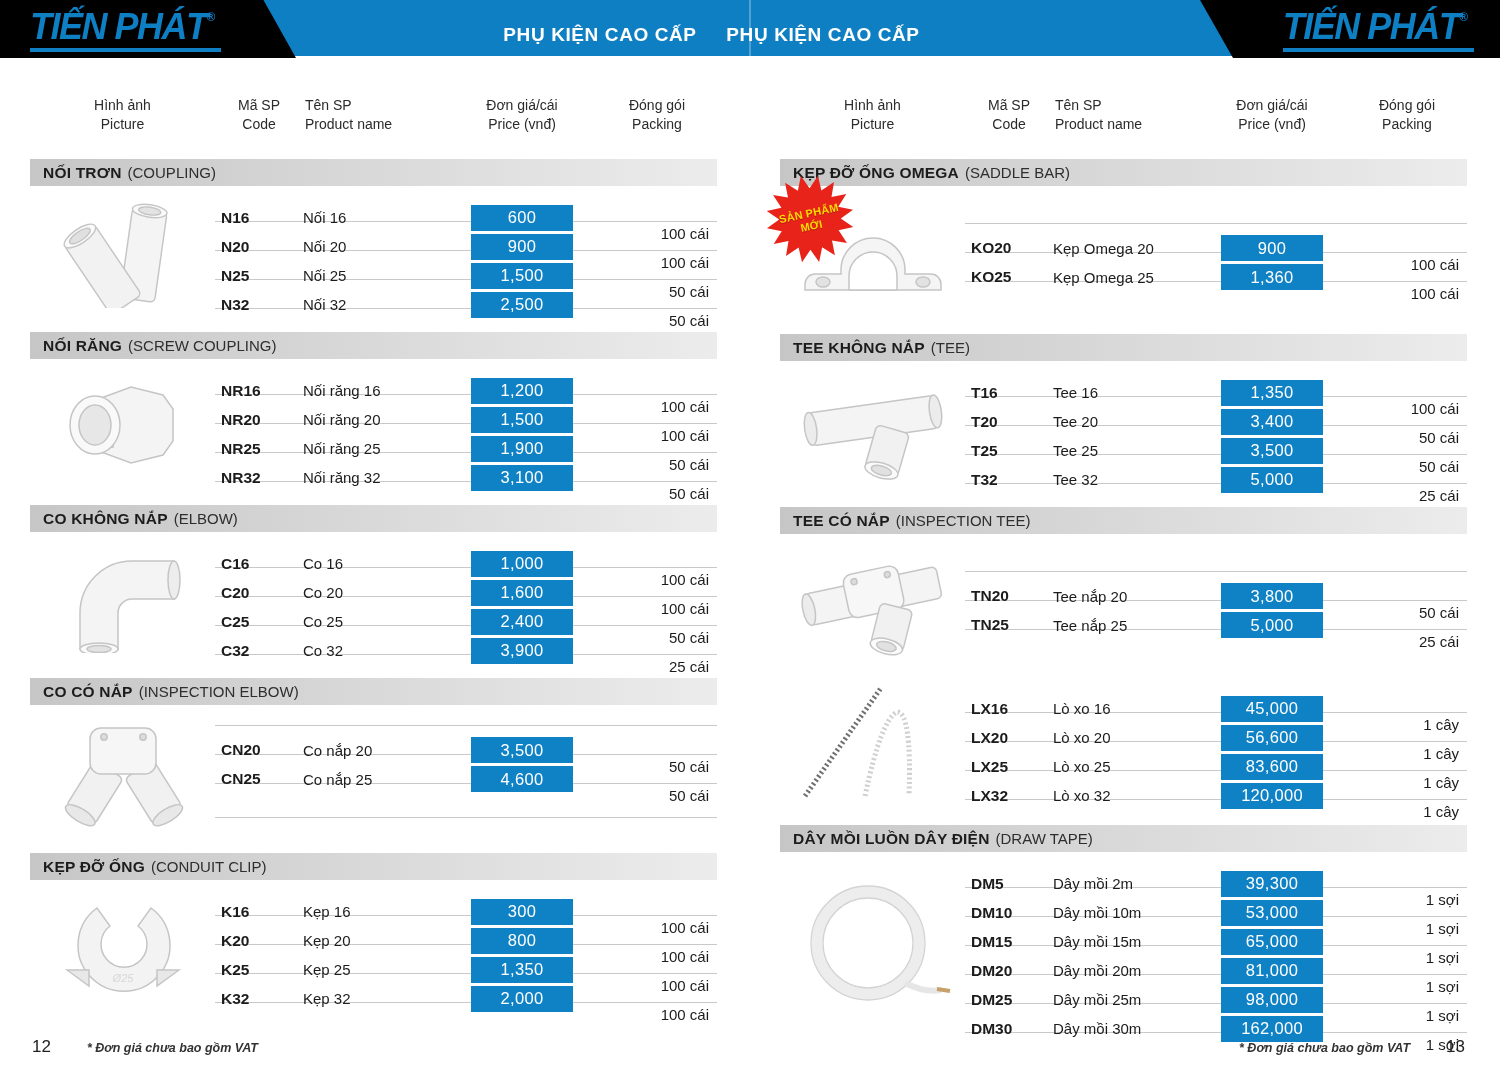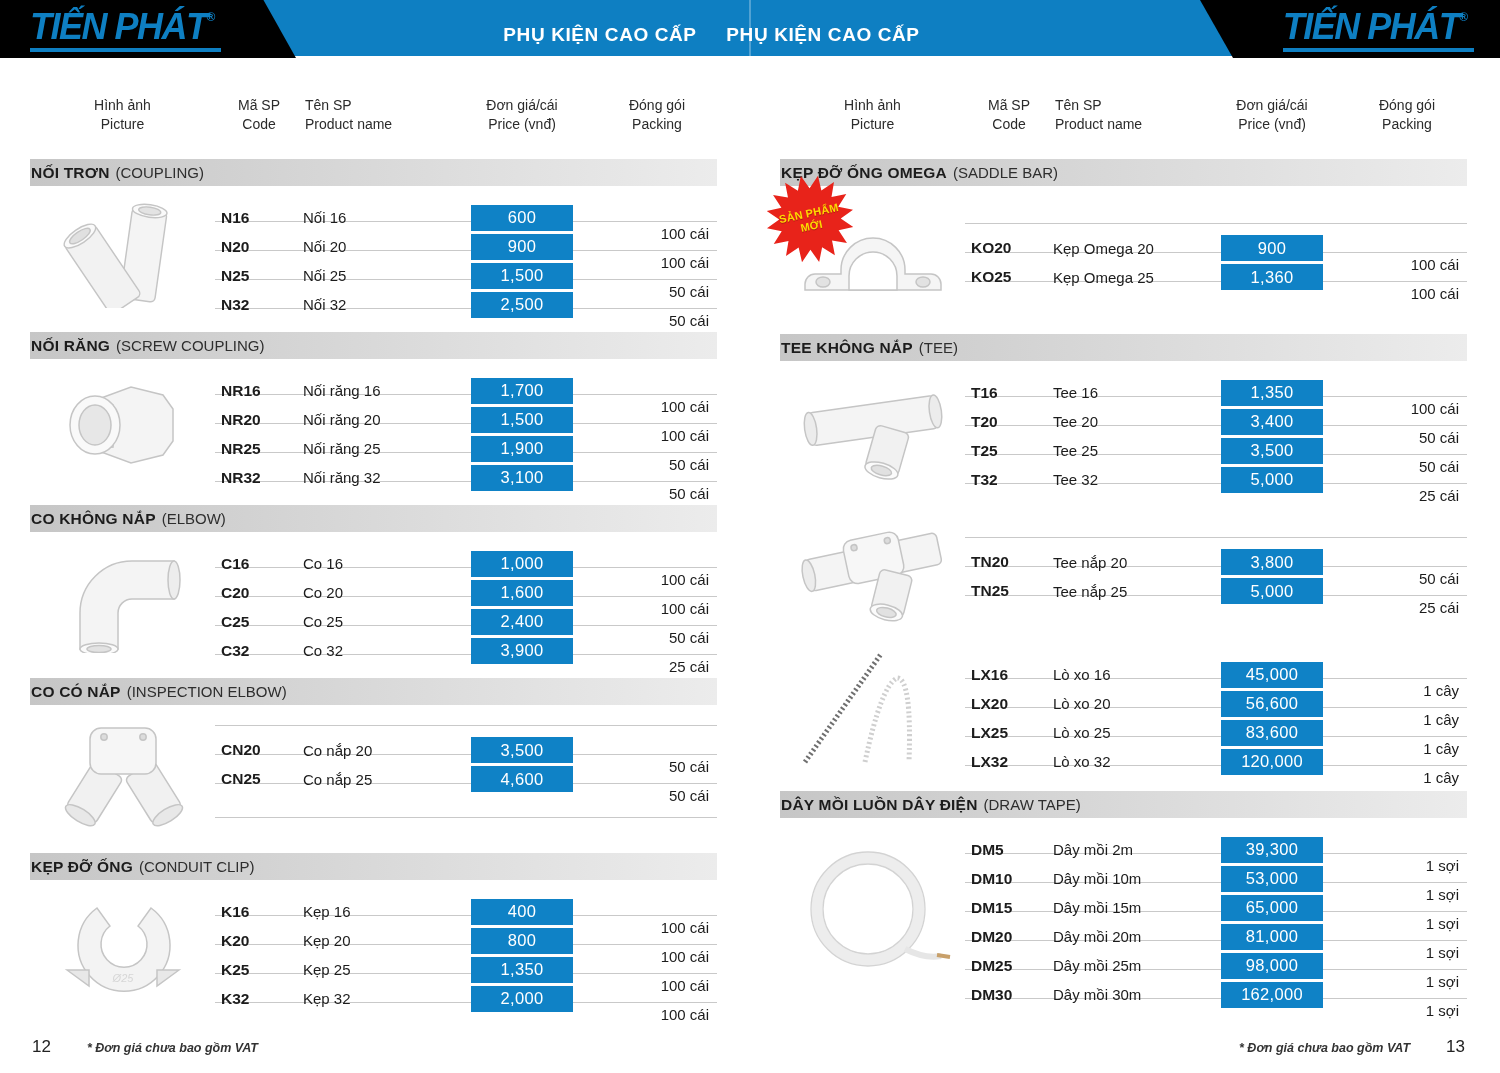--- a/index.html
+++ b/index.html
@@ -31,21 +31,21 @@
   .page-left{left:0}
   .page-right{left:750px}
 
   .col-headers{display:grid;grid-template-columns:185px 88px 1fr 150px 120px;
     margin-top:96px;margin-bottom:26px;font-size:14px;color:#2b2b2b;line-height:18.5px;}
   .col-headers .cell{text-align:center;}
   .col-headers .cell.name{text-align:left;padding-left:2px;}
 
   
   .sec{margin-bottom:23px;}
-  .sec-bar{height:27px;display:flex;align-items:center;padding-left:1px;
+  .sec-bar{height:27px;display:flex;align-items:center;padding-left:13px;
     background:linear-gradient(90deg,var(--bar-from),var(--bar-to));margin-bottom:7px;}
   .sec-title{font-weight:bold;font-size:15.5px;letter-spacing:.2px;}
   .sec-title-en{font-size:15px;color:#2e2e2e;margin-left:6px;white-space:pre;}
   .sec-body{display:flex;align-items:center;}
   .img-cell{flex:0 0 185px;display:flex;justify-content:center;align-items:center;position:relative;min-height:110px;}
   .img-cell svg{display:block;}
   .rows{flex:1;}
   .rows.topline{border-top:1.5px solid var(--line);}
   .row{display:grid;grid-template-columns:88px 1fr 150px 120px;align-items:center;
     height:29px;border-bottom:1.5px solid var(--line);}
@@ -194,21 +194,21 @@
     <path d="M40 30 L60 34 L60 76 L40 78 Z" fill="#eeeeee" stroke="#c5c5c5" stroke-width="1.5"></path>
     <ellipse cx="42" cy="54" rx="25" ry="29" fill="#f9f9f9" stroke="#c5c5c5" stroke-width="1.5"></ellipse>
     <ellipse cx="42" cy="54" rx="16" ry="20" fill="#e7e7e7" stroke="#c5c5c5" stroke-width="1.5"></ellipse>
               </svg>
             </div>
       <div class="rows">
   <div class="row">
     <span class="code">NR16</span>
     <span class="pname">Nối răng 16</span>
     <span class="price-wrap">
-                  <span class="price-badge">1,700</span>
+                  <span class="price-badge">1,200</span>
                 </span>
     <span class="pack">100 cái</span>
   </div>
 
   <div class="row">
     <span class="code">NR20</span>
     <span class="pname">Nối răng 20</span>
     <span class="price-wrap">
                   <span class="price-badge">1,500</span>
                 </span>
@@ -346,21 +346,21 @@
     <path d="M12 80 L34 96 L34 80 Z" fill="#e8e8e8" stroke="#c5c5c5" stroke-width="1.5"></path>
     <path d="M124 80 L102 96 L102 80 Z" fill="#e8e8e8" stroke="#c5c5c5" stroke-width="1.5"></path>
     <text x="68" y="92" font-size="11" fill="#d6d6d6" text-anchor="middle" font-style="italic">Ø25</text>
               </svg>
             </div>
       <div class="rows">
   <div class="row">
     <span class="code">K16</span>
     <span class="pname">Kẹp 16</span>
     <span class="price-wrap">
-                  <span class="price-badge">400</span>
+                  <span class="price-badge">300</span>
                 </span>
     <span class="pack">100 cái</span>
   </div>
 
   <div class="row">
     <span class="code">K20</span>
     <span class="pname">Kẹp 20</span>
     <span class="price-wrap">
                   <span class="price-badge">800</span>
                 </span>
@@ -512,20 +512,24 @@
     <span class="price-wrap">
                   <span class="price-badge">5,000</span>
                 </span>
     <span class="pack">25 cái</span>
   </div>
 </div>
     </div>
   </section>
 
   <section class="sec">
+    <div class="sec-bar">
+      <span class="sec-title">TEE CÓ NẮP</span>
+      <span class="sec-title-en">(INSPECTION TEE)</span>
+    </div>
     <div class="sec-body centered">
       <div class="img-cell">
               <svg width="150" height="112" viewBox="0 0 150 112">
     <g transform="rotate(-12 75 50)">
                   <rect x="8" y="36" width="134" height="32" rx="5" fill="#f4f4f4" stroke="#c5c5c5" stroke-width="1.5"></rect>
                   <ellipse cx="9" cy="52" rx="6" ry="16" fill="#ececec" stroke="#c5c5c5" stroke-width="1.5"></ellipse>
                   <rect x="48" y="26" width="56" height="44" rx="9" fill="#f7f7f7" stroke="#c5c5c5" stroke-width="1.5"></rect>
                   <circle cx="59" cy="34" r="3" fill="#dcdcdc" stroke="#c5c5c5" stroke-width="1.5"></circle>
                   <circle cx="93" cy="34" r="3" fill="#dcdcdc" stroke="#c5c5c5" stroke-width="1.5"></circle>
                 </g>

